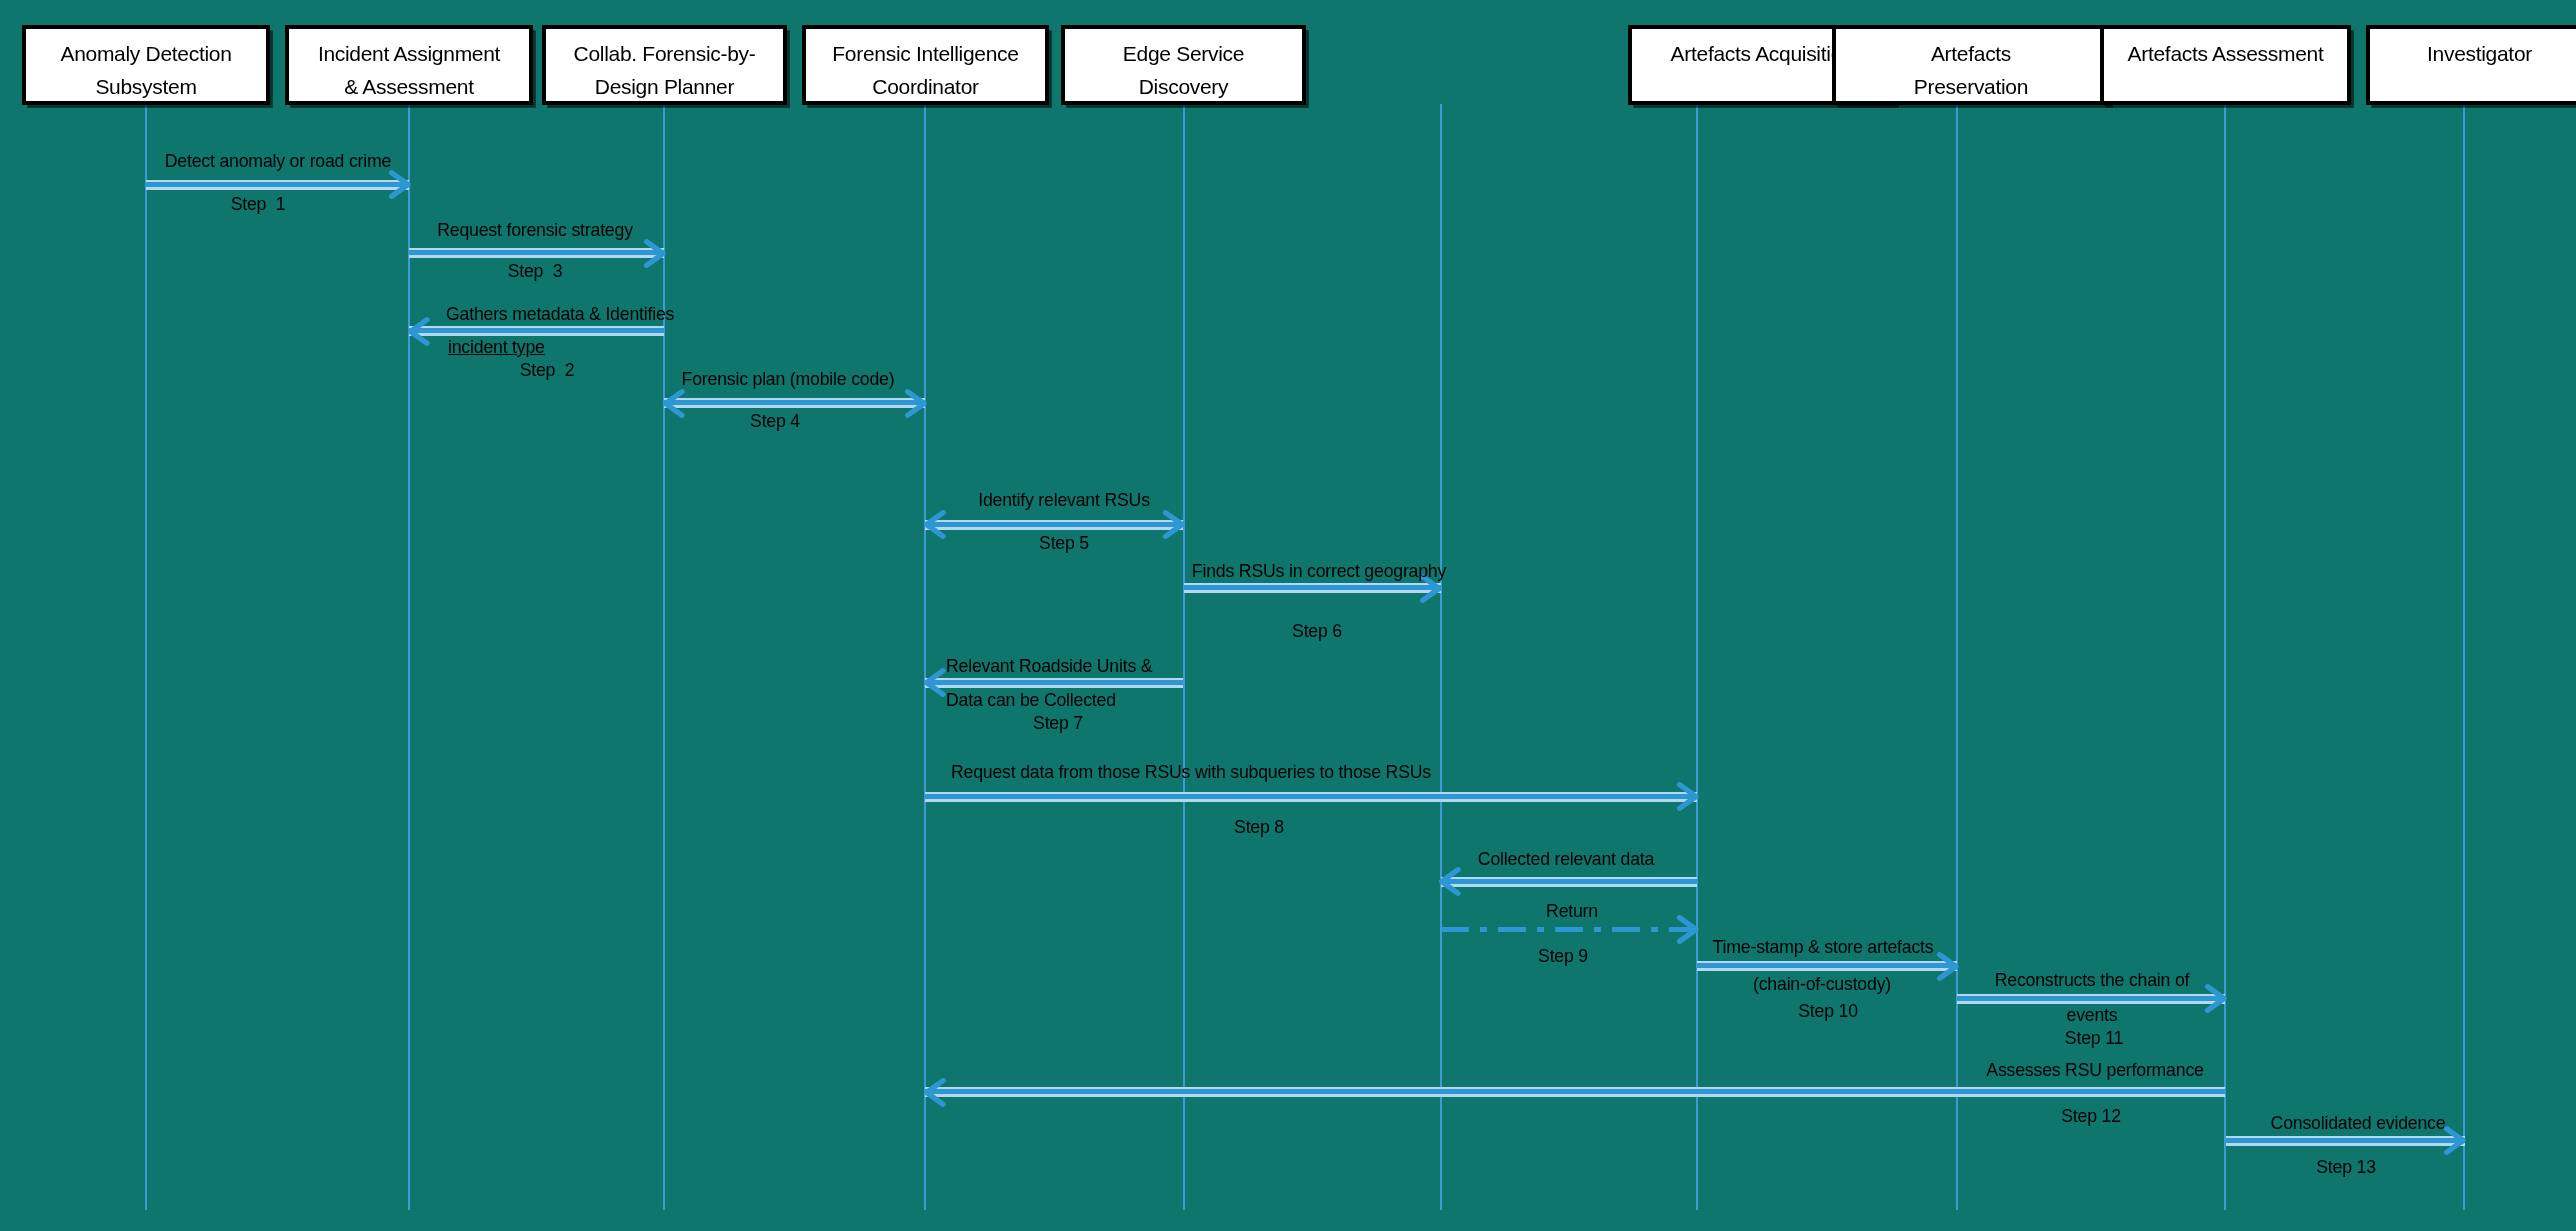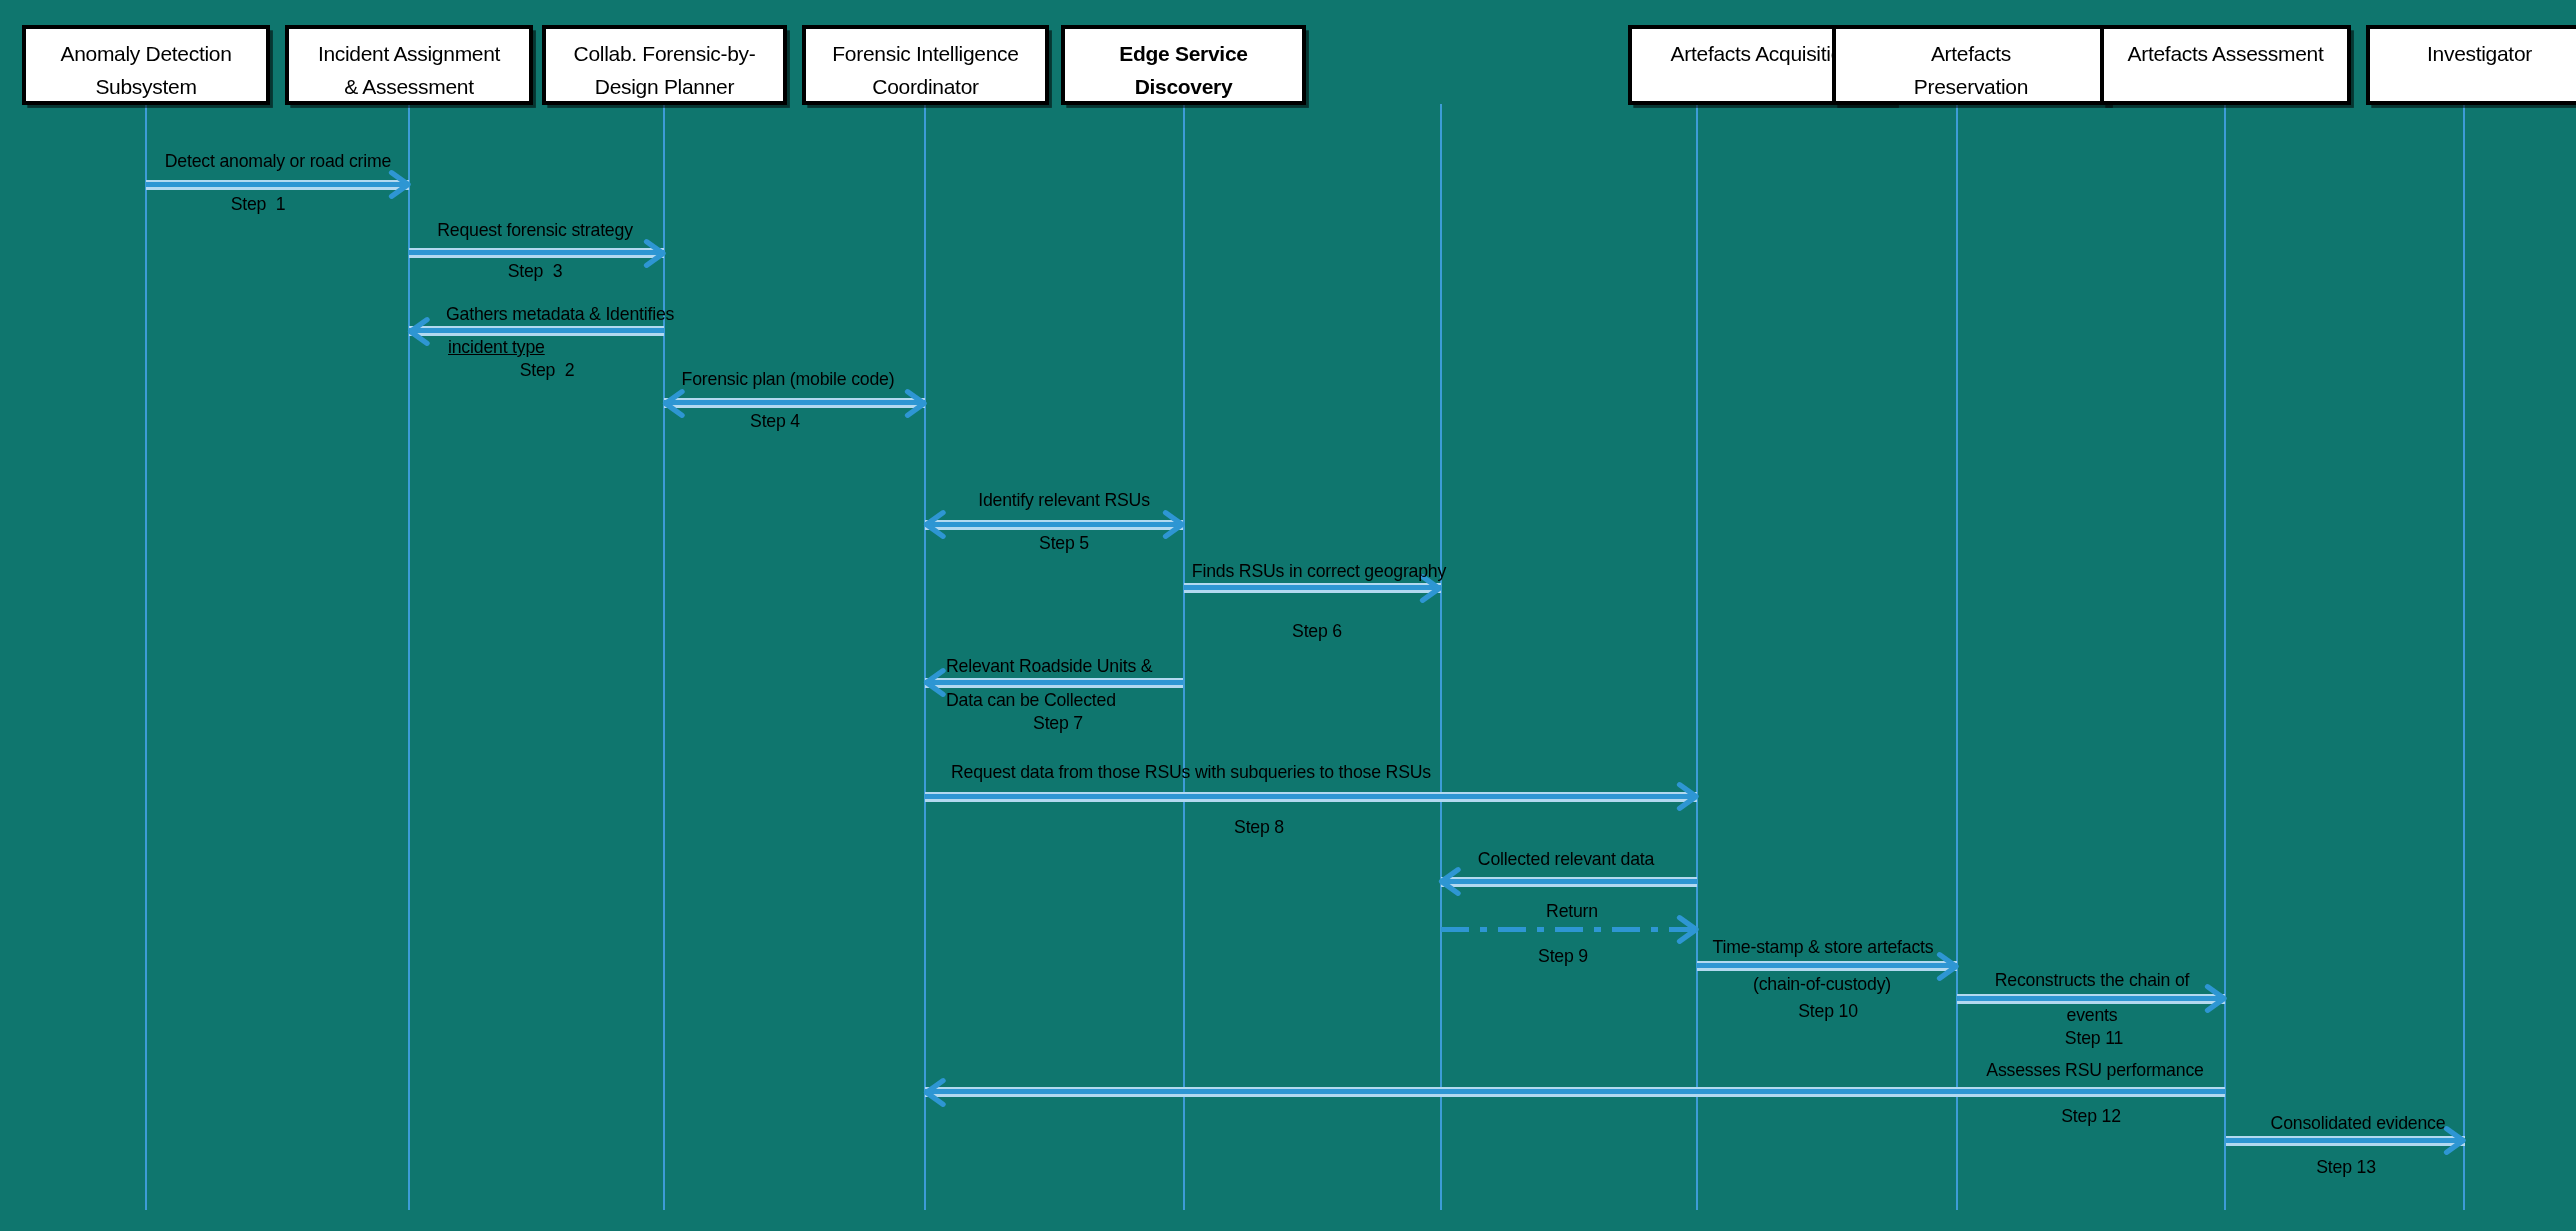--- a/index.html
+++ b/index.html
@@ -71,21 +71,21 @@
     <div class="lifeline" style="left: 145px; top: 104px; height: 1106px;"></div>
     <div class="actor-box" style="left: 285px; width: 248px;">Incident Assignment
 &amp; Assessment</div>
     <div class="lifeline" style="left: 408px; top: 104px; height: 1106px;"></div>
     <div class="actor-box" style="left: 542px; width: 245px;">Collab. Forensic-by-
 Design Planner</div>
     <div class="lifeline" style="left: 663px; top: 104px; height: 1106px;"></div>
     <div class="actor-box" style="left: 802px; width: 247px;">Forensic Intelligence
 Coordinator</div>
     <div class="lifeline" style="left: 924px; top: 104px; height: 1106px;"></div>
-    <div class="actor-box" style="left: 1061px; width: 245px; font-weight: bold;">Edge Service
+    <div class="actor-box" style="left: 1061px; width: 245px;">Edge Service
 Discovery</div>
     <div class="lifeline" style="left: 1183px; top: 104px; height: 1106px;"></div>
     <div class="lifeline" style="left: 1440px; top: 104px; height: 1106px;"></div>
     <div class="actor-box" style="left: 1628px; width: 268px;">Artefacts Acquisition</div>
     <div class="lifeline" style="left: 1696px; top: 104px; height: 1106px;"></div>
     <div class="actor-box" style="left: 1832px; width: 278px;">Artefacts
 Preservation</div>
     <div class="lifeline" style="left: 1956px; top: 104px; height: 1106px;"></div>
     <div class="actor-box" style="left: 2100px; width: 251px;">Artefacts Assessment</div>
     <div class="lifeline" style="left: 2224px; top: 104px; height: 1106px;"></div>

